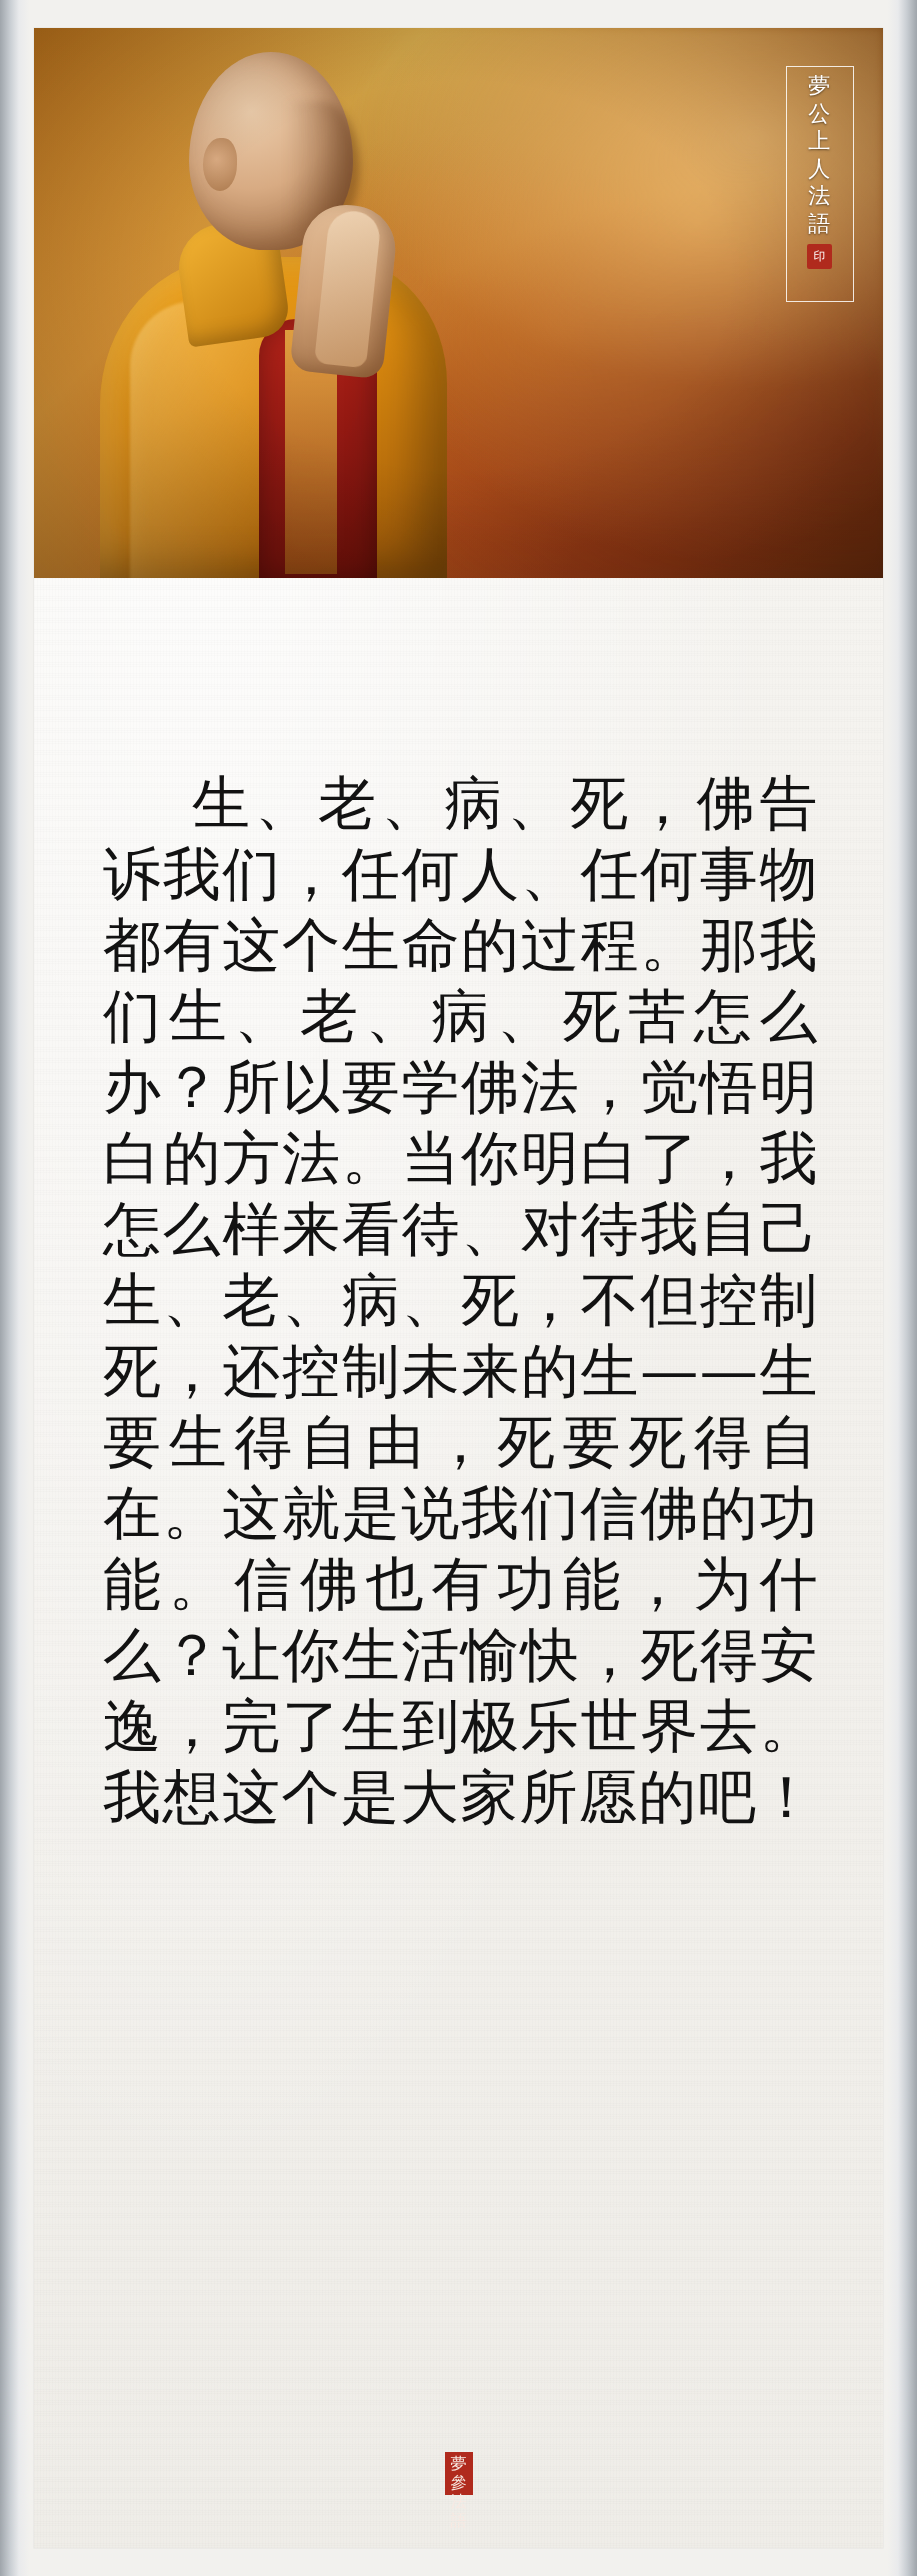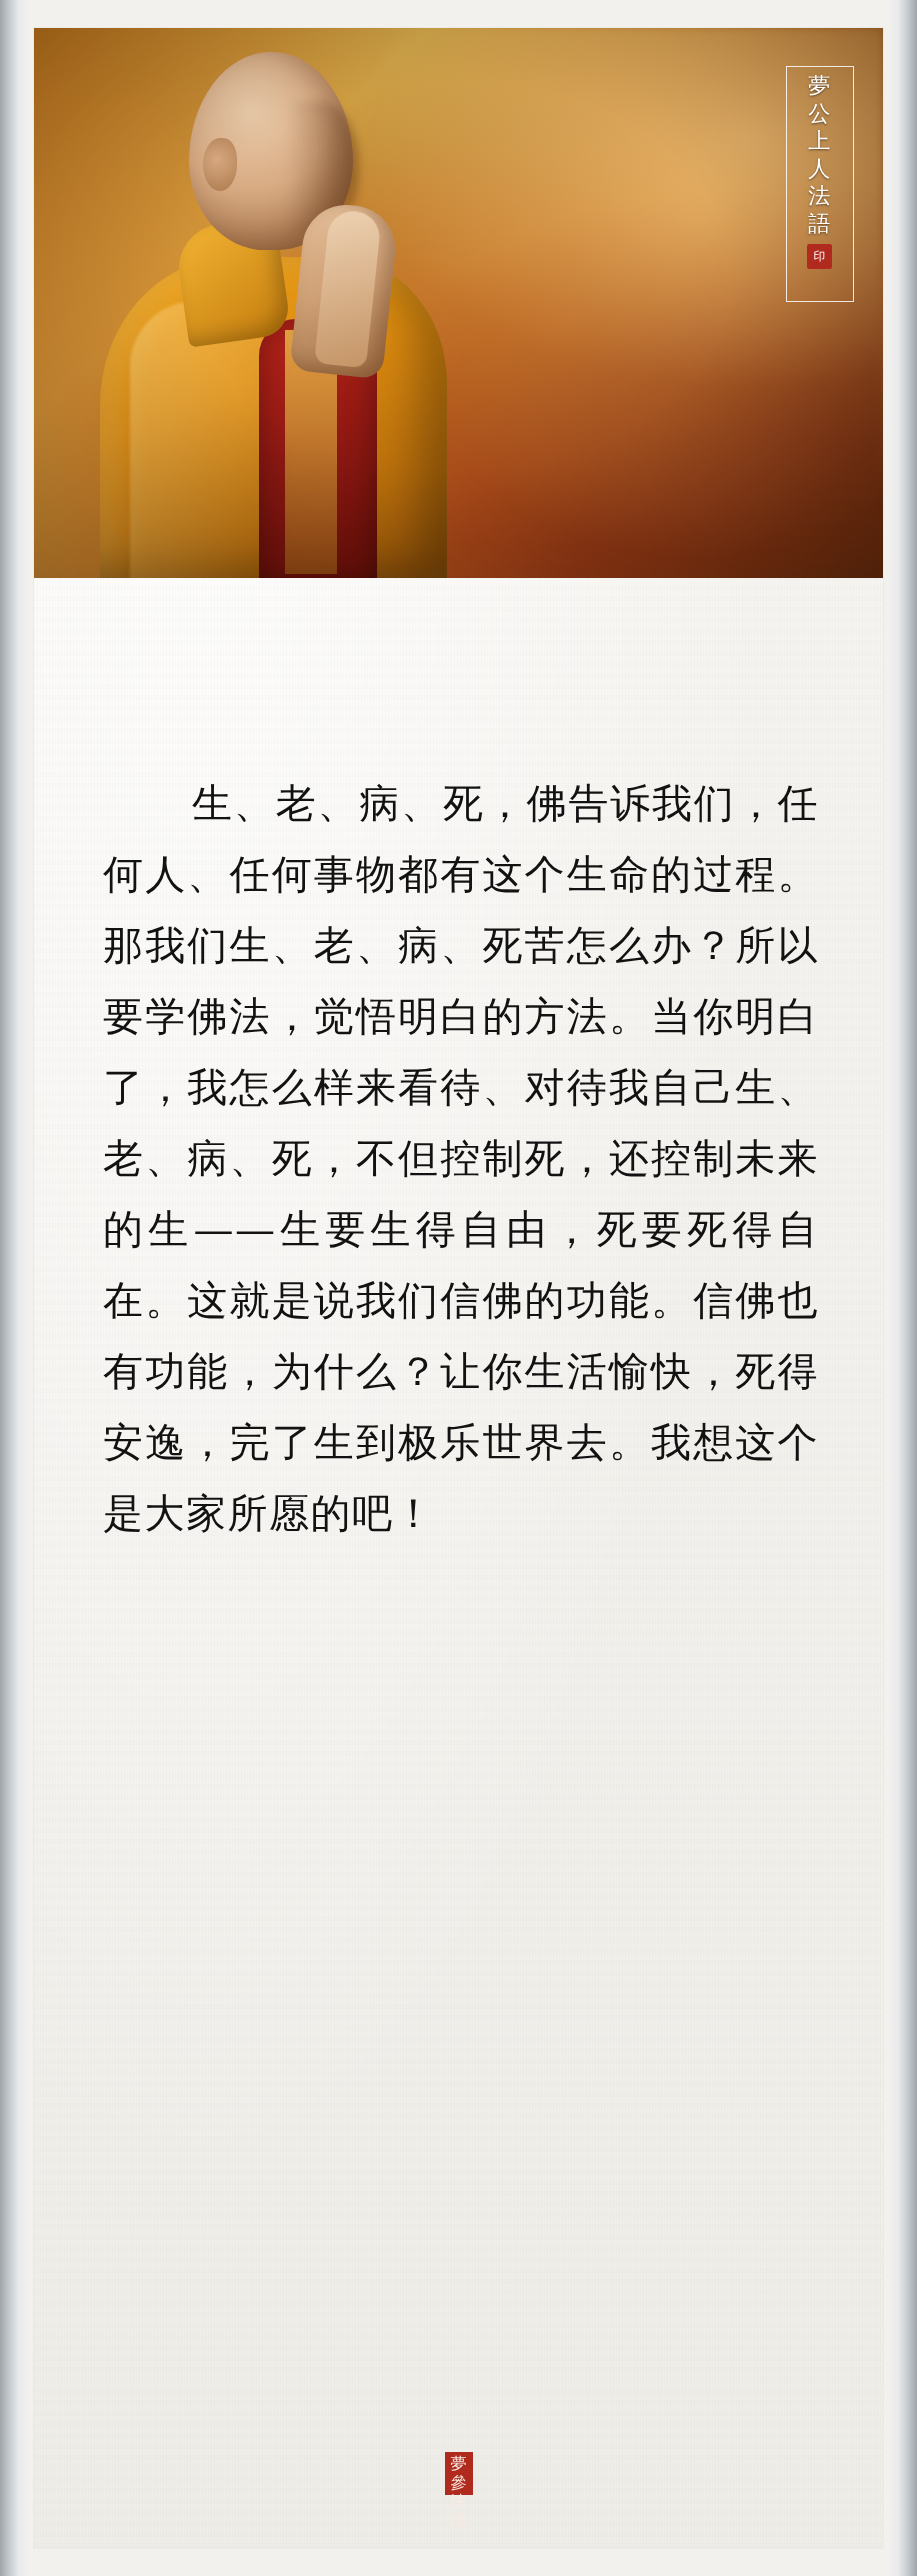--- a/index.html
+++ b/index.html
@@ -247,21 +247,21 @@
     letter-spacing: 0;
   }
 
   
   .body-text {
     position: absolute;
     left: 103px;
     top: 768px;
     width: 716px;
     color: #121212;
-    font-size: 40px;
+    font-size: 58px;
     line-height: 71px;
     letter-spacing: 1.5px;
     text-align: justify;
     text-indent: 89px;
     font-family: "DejaVu Serif", "Liberation Serif", serif;
   }
 
   
   .bottom-seal {
     position: absolute;

